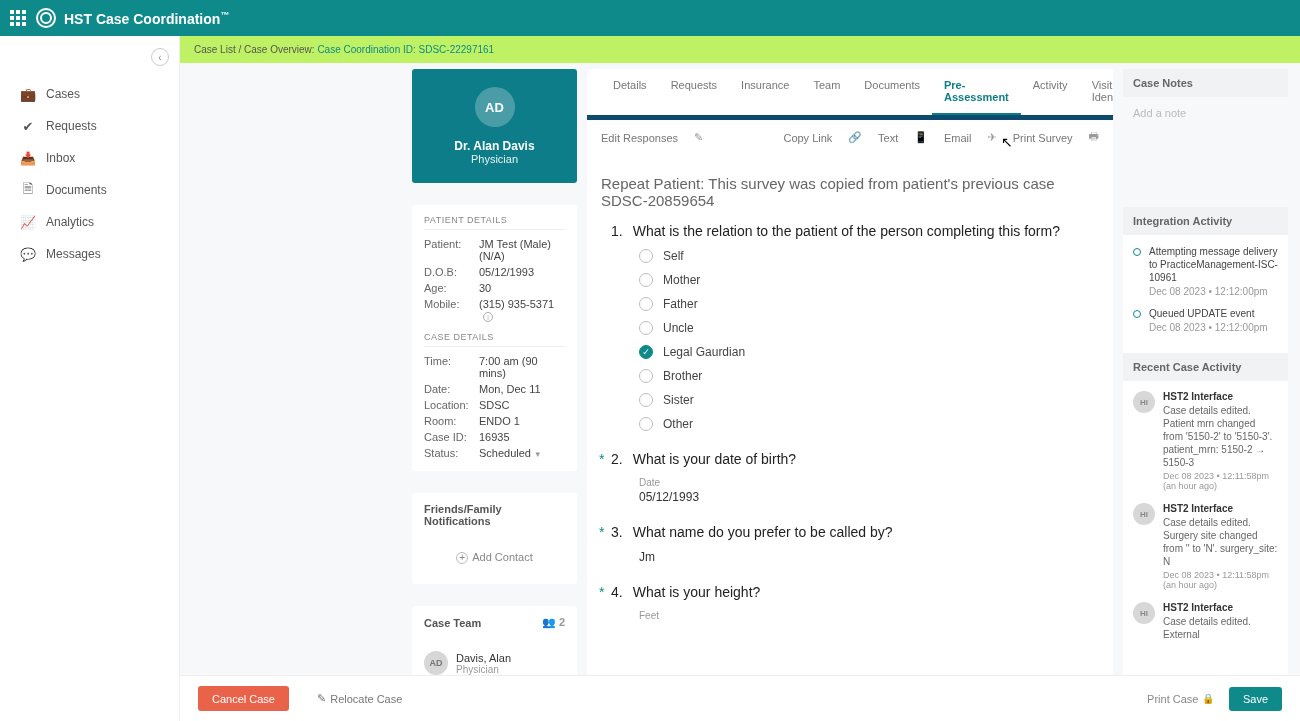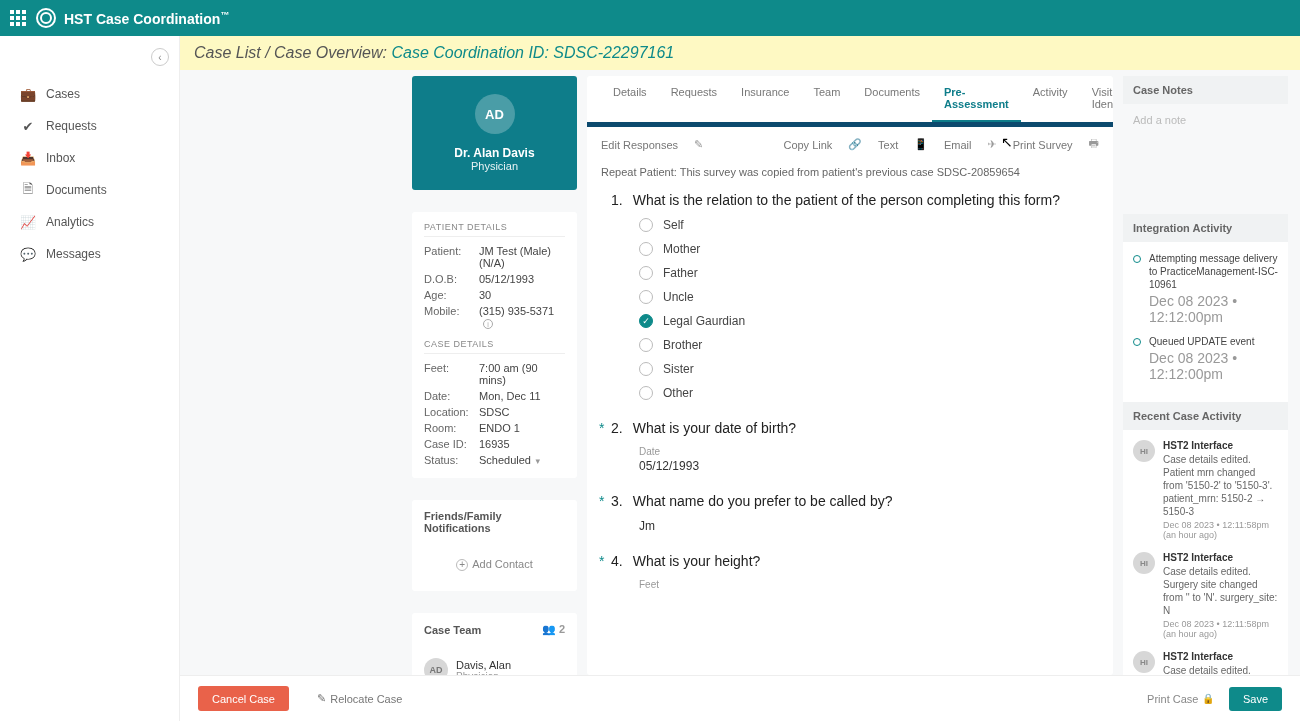--- a/index.html
+++ b/index.html
@@ -16,21 +16,21 @@
   
   
   .layout { display:flex; height:685px; }
   .sidebar { width:180px; background:#fff; border-right:1px solid #eee; padding-top:12px; position:relative;}
   .sidebar .collapse { position:absolute; top:12px; right:10px; width:18px; height:18px; border:1px solid #ccc; border-radius:50%; display:flex; align-items:center; justify-content:center; color:#888; cursor:pointer; font-size:10px;}
   .nav { list-style:none; padding:30px 0 0 20px; }
   .nav li { display:flex; align-items:center; gap:10px; padding:8px 0; color:#555; cursor:pointer; }
   .nav li .ico { width:16px; height:16px; display:inline-flex; align-items:center; justify-content:center; font-size:13px; color:#555;}
   
   .main { flex:1; background:#f7f8f9; display:flex; flex-direction:column; overflow:hidden;}
-  .breadcrumb { padding:8px 14px; font-size:16px; color:#555; background:#fef9c3;font-style:italic;}
+  .breadcrumb { padding:8px 14px; font-size:10px; color:#555; background:#bef264;}
   .breadcrumb a { color:#0e8a8a; text-decoration:none; }
   
   .cardcol { width:165px; display:flex; flex-direction:column; gap:22px; margin-left:0;}
   
   .profile-card { background:#0e7d8a; color:#fff; border-radius:3px; padding:18px 10px; text-align:center;}
   .avatar-lg { width:40px; height:40px; border-radius:50%; background:rgba(255,255,255,0.25); display:inline-flex; align-items:center; justify-content:center; font-size:13px; font-weight:600; margin-bottom:12px;}
   .profile-card .name { font-size:12px; font-weight:600;}
   .profile-card .role { font-size:11px; opacity:0.9; }
   
   .info-card { background:#fff; border-radius:3px; padding:10px 12px; }
@@ -57,21 +57,21 @@
   .center { flex:1; background:#fff; border-radius:3px; margin-right:0; overflow:hidden; display:flex; flex-direction:column;}
   .tabs { display:flex; border-bottom:5px solid #0c4a6e; padding:0 14px;}
   .tab { padding:10px 12px; font-size:11px; color:#777; cursor:pointer; border-bottom:2px solid transparent;}
   .tab.active { color:#0e7d8a; border-bottom-color:#0e7d8a; font-weight:600;}
   
   .survey-tools { display:flex; justify-content:space-between; align-items:center; padding:8px 14px; font-size:11px; color:#777;}
   .survey-tools .left, .survey-tools .right { display:flex; gap:16px; align-items:center;}
   .tool { display:flex; align-items:center; gap:16px; cursor:pointer;}
   .tool .ico{font-size:11px;color:#999;}
   
-  .repeat-note { padding:4px 14px 10px; font-size:11px; color:#666;}
+  .repeat-note { padding:4px 14px 10px; font-size:15px; color:#666;margin-top:16px;}
   
   .survey-body { padding:4px 24px 20px; overflow-y:auto; flex:1;}
   .question { margin-bottom:20px;}
   .q-title { display:flex; gap:10px; font-size:14px; color:#222; margin-bottom:10px; position:relative;}
   .q-title .star{color:#0e8a8a; position:absolute; left:-12px; top:0; font-size:14px;}
   .q-title .num{ }
   .options { padding-left:28px; display:flex; flex-direction:column; gap:10px;}
   .opt { display:flex; align-items:center; gap:10px; font-size:12px; color:#444; cursor:pointer;}
   .radio { width:14px;height:14px;border:1.5px solid #bbb;border-radius:50%; display:inline-flex; align-items:center;justify-content:center;}
   .radio.checked{background:#0e8a8a;border-color:#0e8a8a;}
@@ -83,21 +83,21 @@
   
   .col-right{ width:165px; display:flex; flex-direction:column; overflow:hidden;}
   .right-hdr{background:#f0f2f3;padding:8px 10px;font-size:11px;color:#666;font-weight:600;}
   .notes-body{padding:10px;min-height:110px;}
   .note-input{color:#bbb;font-size:11px;}
   
   .integration-body{padding:10px;background:#fff;}
   .int-item{display:flex;gap:8px;font-size:10px;color:#444;margin-bottom:10px;}
   .int-dot{width:8px;height:8px;border-radius:50%;border:1px solid #0e8a8a;margin-top:3px;flex-shrink:0;}
   .int-item .msg{line-height:1.3;}
-  .int-item .ts{color:#999;font-size:14px;margin-top:2px;}
+  .int-item .ts{color:#999;font-size:10px;margin-top:2px;}
   
   .activity-body{padding:10px;background:#fff;overflow-y:auto;flex:1;}
   .act-item{display:flex;gap:8px;margin-bottom:12px;}
   .act-av{width:22px;height:22px;border-radius:50%;background:#d7d7d7;color:#888;font-size:8px;display:flex;align-items:center;justify-content:center;font-weight:600;flex-shrink:0;}
   .act-item .who{font-size:10px;font-weight:600;color:#333;}
   .act-item .what{font-size:10px;color:#666;line-height:1.3;margin-top:2px;}
   .act-item .ts{font-size:9px;color:#999;margin-top:2px;}
   
   
   .footer{background:#fff;border-top:1px solid #eee;padding:10px 18px;display:flex;align-items:center;justify-content:space-between;}
@@ -195,21 +195,21 @@
               <span class="k">Age:</span>
               <span class="v">30</span>
             </div>
           <div class="kv">
               <span class="k">Mobile:</span>
               <span class="v"><span>(315) 935-5371</span><span class="info-icon">i</span></span>
             </div>
 
           <div class="section-hdr" style="margin-top:8px">CASE DETAILS</div>
           <div class="kv">
-              <span class="k">Feet:</span>
+              <span class="k">Time:</span>
               <span class="v">7:00 am (90 mins)</span>
             </div>
           <div class="kv">
               <span class="k">Date:</span>
               <span class="v">Mon, Dec 11</span>
             </div>
           <div class="kv">
               <span class="k">Location:</span>
               <span class="v">SDSC</span>
             </div>

